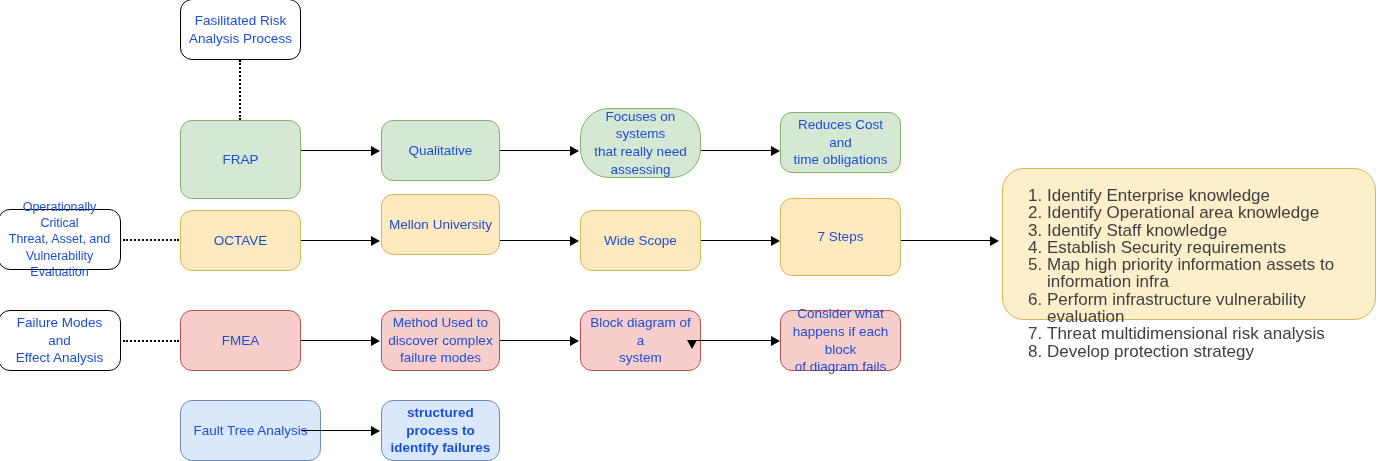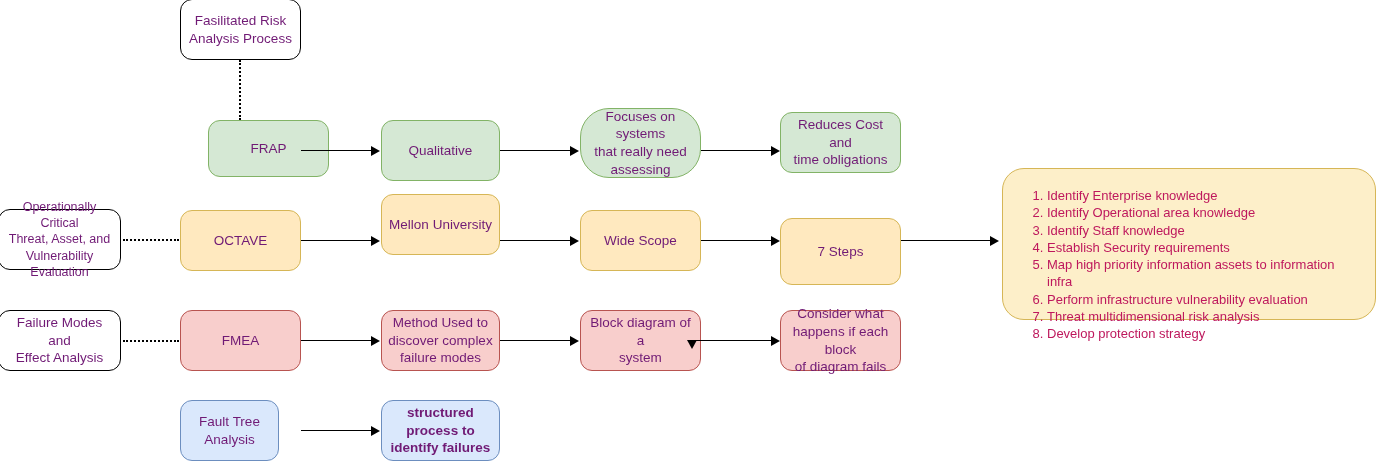--- a/index.html
+++ b/index.html
@@ -20,21 +20,21 @@
   .node {
     position: absolute;
     box-sizing: border-box;
     display: flex;
     align-items: center;
     justify-content: center;
     text-align: center;
     border-radius: 12px;
     font-size: 13.5px;
     line-height: 1.30;
-    color: #701a75;
+    color: #1d4ed8;
     padding: 10px 6px;
     white-space: pre-line;
   }
   .node.plain {
     background: #ffffff;
     border: 1.6px solid #000000;
   }
   .node.green {
     background: #d5e8d4;
     border: 1.6px solid #82b366;
@@ -58,23 +58,23 @@
     border: 1.6px solid #d6b656;
     border-radius: 22px;
     padding: 18px 22px;
   }
   .panel ol {
     margin: 0;
     padding: 0 0 0 22px;
     list-style-position: outside;
   }
   .panel ol li {
-    font-size: 13px;
+    font-size: 17px;
     line-height: 17.3px;
-    color: #be185d;
+    color: #404040;
   }
   .edge {
     position: absolute;
     height: 0;
     border-top: 1.7px solid #000000;
   }
   .edge.dotted {
     border-top: 2.6px dotted #000000;
   }
   .arrowhead {
@@ -95,21 +95,21 @@
 </head>
 <body>
 
 <div id="canvas">
 
   <div class="node plain" style="left:180px; top:-1px; width:121px; height:61px;">Fasilitated Risk
 Analysis Process</div>
 
   <div class="edge dotted" style="left:239px; top:60px; width:0; height:60px; border-top:0; border-left:2.6px dotted #000000;"></div>
 
-  <div class="node green" style="left:180px; top:120px; width:121px; height:57px;margin-left:28px;">FRAP</div>
+  <div class="node green" style="left:180px; top:120px; width:121px; height:79px;">FRAP</div>
 
   <div class="edge" style="left:301px; top:150px; width:70px;"></div>
   <div class="arrowhead" style="left:371px; top:146px;"></div>
 
   <div class="node green" style="left:381px; top:120px; width:119px; height:61px;">Qualitative</div>
 
   <div class="edge" style="left:500px; top:150px; width:70px;"></div>
   <div class="arrowhead" style="left:570px; top:146px;"></div>
 
   <div class="node green" style="left:580px; top:108px; width:121px; height:70px;border-radius:29px;">Focuses on systems
@@ -137,21 +137,21 @@
   <div class="node yellow" style="left:381px; top:194px; width:119px; height:61px;">Mellon University</div>
 
   <div class="edge" style="left:500px; top:240px; width:70px;"></div>
   <div class="arrowhead" style="left:570px; top:236px;"></div>
 
   <div class="node yellow" style="left:580px; top:210px; width:121px; height:61px;">Wide Scope</div>
 
   <div class="edge" style="left:701px; top:240px; width:70px;"></div>
   <div class="arrowhead" style="left:771px; top:236px;"></div>
 
-  <div class="node yellow" style="left:780px; top:218px; width:121px; height:67px;">7 Steps</div>
+  <div class="node yellow" style="left:780px; top:198px; width:121px; height:78px;">7 Steps</div>
 
   <div class="edge" style="left:901px; top:240px; width:89px;"></div>
   <div class="arrowhead" style="left:990px; top:236px;"></div>
 
   <div class="panel" style="left:1002px; top:168px; width:374px; height:152px;">
     <ol>
       <li>Identify Enterprise knowledge</li>
       <li>Identify Operational area knowledge</li>
       <li>Identify Staff knowledge</li>
       <li>Establish Security requirements</li>
@@ -183,21 +183,21 @@
 system</div>
 
   <div class="edge" style="left:692px; top:340px; width:79px;"></div>
   <div class="arrowhead down" style="left:687px; top:340px;"></div>
   <div class="arrowhead" style="left:771px; top:336px;"></div>
 
   <div class="node red" style="left:780px; top:310px; width:121px; height:61px;">Consider what
 happens if each block
 of diagram fails</div>
 
-  <div class="node blue" style="left:180px; top:400px; width:99px; height:61px;">Fault Tree Analysis</div>
+  <div class="node blue" style="left:180px; top:400px; width:141px; height:61px;">Fault Tree Analysis</div>
 
   <div class="edge" style="left:301px; top:430px; width:70px;"></div>
   <div class="arrowhead" style="left:371px; top:426px;"></div>
 
   <div class="node blue" style="left:381px; top:400px; width:119px; height:61px;font-weight:bold;">structured process to
 identify failures</div>
 
 </div>
 
 </body></html>

